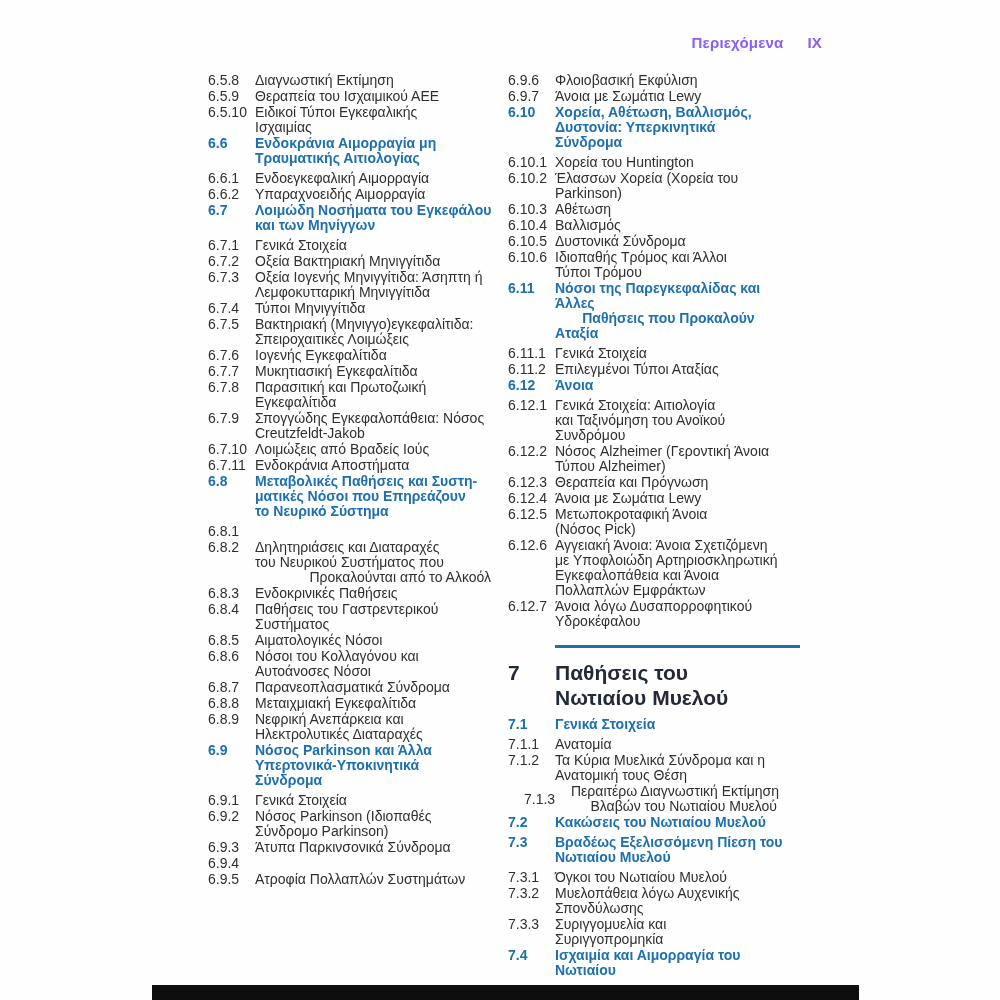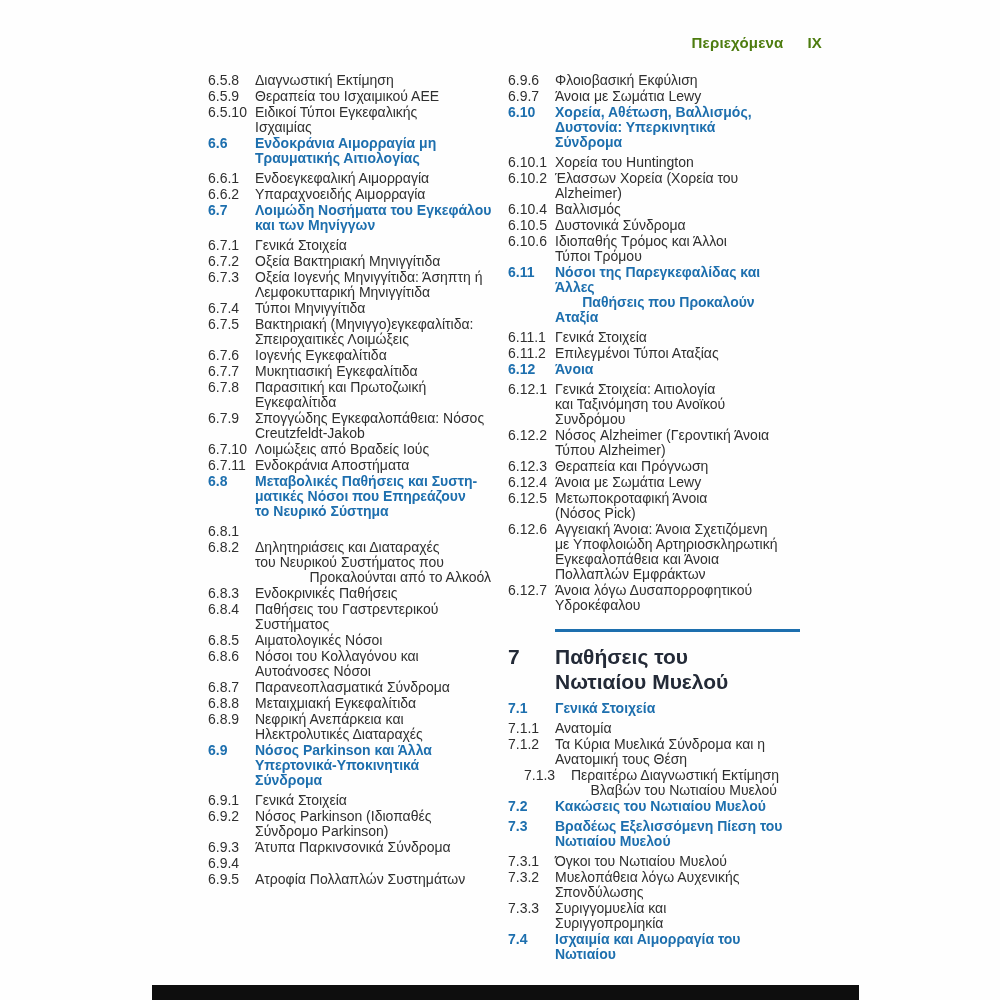--- a/index.html
+++ b/index.html
@@ -6,36 +6,36 @@
   body{
     width:1000px;height:1000px;
     background:#ffffff;
     font-family:"Liberation Sans", sans-serif;
     color:#2f2f2f;
     -webkit-font-smoothing:antialiased;
   }
   .page{position:relative;width:1000px;height:1000px;background:#fefefe;overflow:hidden;}
   .page-header{
     position:absolute;top:34px;left:208px;width:614px;
-    text-align:right;font-size:15px;font-weight:bold;color:#4d7c0f;
+    text-align:right;font-size:15px;font-weight:bold;color:#8b5cf6;
     letter-spacing:.2px;
   }
   .page-header .pgnum{margin-left:24px;}
   .toc-cols{position:absolute;top:73px;left:208px;display:flex;}
   .toc-col{width:292px;}
   .toc-col + .toc-col{margin-left:8px;}
   .entry{display:flex;margin:0 0 1px 0;}
   .num{flex:0 0 47px;font-size:14px;line-height:15px;color:#2f2f2f;}
   .txt{flex:1;font-size:14px;line-height:15px;color:#2f2f2f;white-space:pre-wrap;}
   .head{margin:0 0 5px;}
   .head .num,.head .txt{color:var(--accent);font-weight:bold;}
   .chapter{margin:10px 0 7px;}
   .chapter .num,.chapter .txt{font-size:21px;line-height:25px;font-weight:bold;color:#232a37;}
   .divider{height:3px;background:var(--accent);margin:16px 0 12px 47px;width:245px;}
-  .indent{margin-left:16px;}
+  .indent{margin-left:16px;align-items:center;}
   .scan-bar{position:absolute;left:152px;bottom:0;width:707px;height:15px;background:#0e0e0e;}
 </style>
 </head>
 <body>
 
 <div class="page">
   <div class="page-header">
     <span>Περιεχόμενα</span><span class="pgnum">IX</span>
   </div>
 
@@ -208,21 +208,25 @@
 Δυστονία: Υπερκινητικά
 Σύνδρομα</span>
         </div>
         <div class="entry sub">
           <span class="num">6.10.1</span>
           <span class="txt">Χορεία του Huntington</span>
         </div>
         <div class="entry sub">
           <span class="num">6.10.2</span>
           <span class="txt">Έλασσων Χορεία (Χορεία του
-Alzheimer)</span>
+Parkinson)</span>
+        </div>
+        <div class="entry sub">
+          <span class="num">6.10.3</span>
+          <span class="txt">Αθέτωση</span>
         </div>
         <div class="entry sub">
           <span class="num">6.10.4</span>
           <span class="txt">Βαλλισμός</span>
         </div>
         <div class="entry sub">
           <span class="num">6.10.5</span>
           <span class="txt">Δυστονικά Σύνδρομα</span>
         </div>
         <div class="entry sub">

